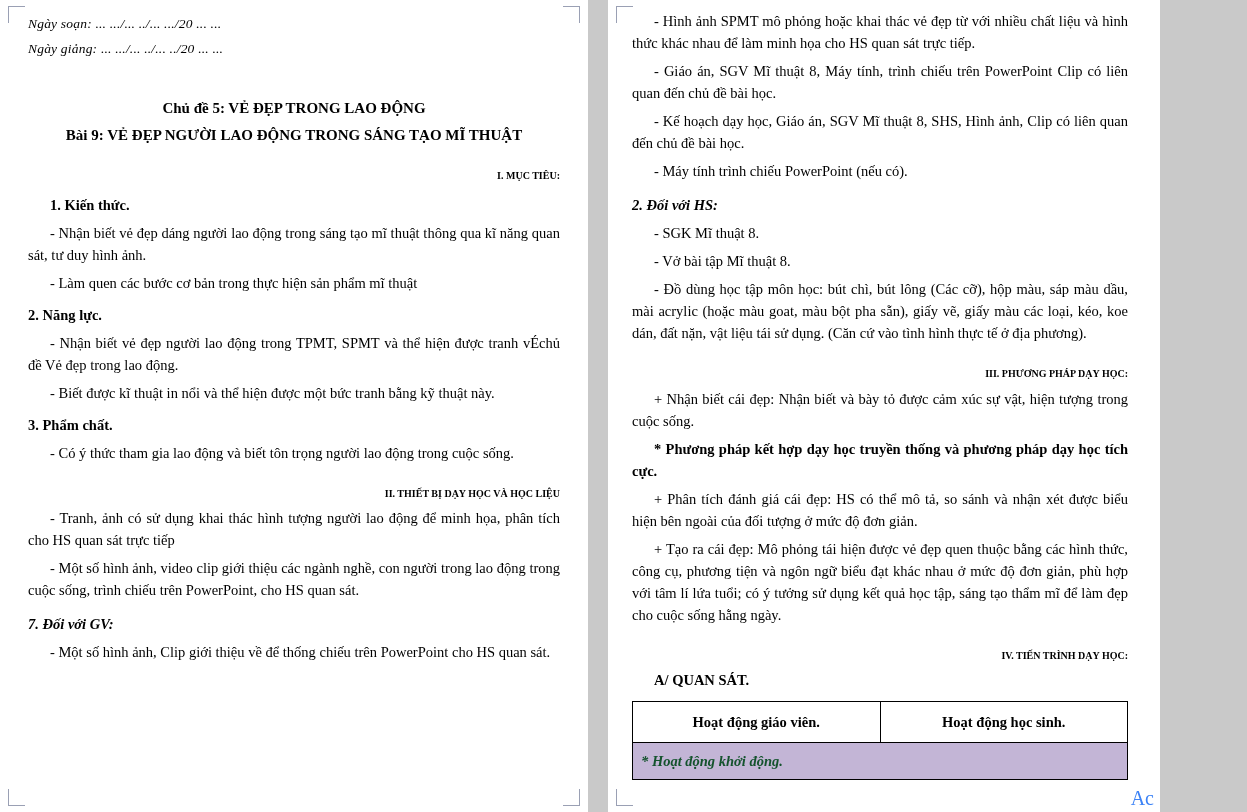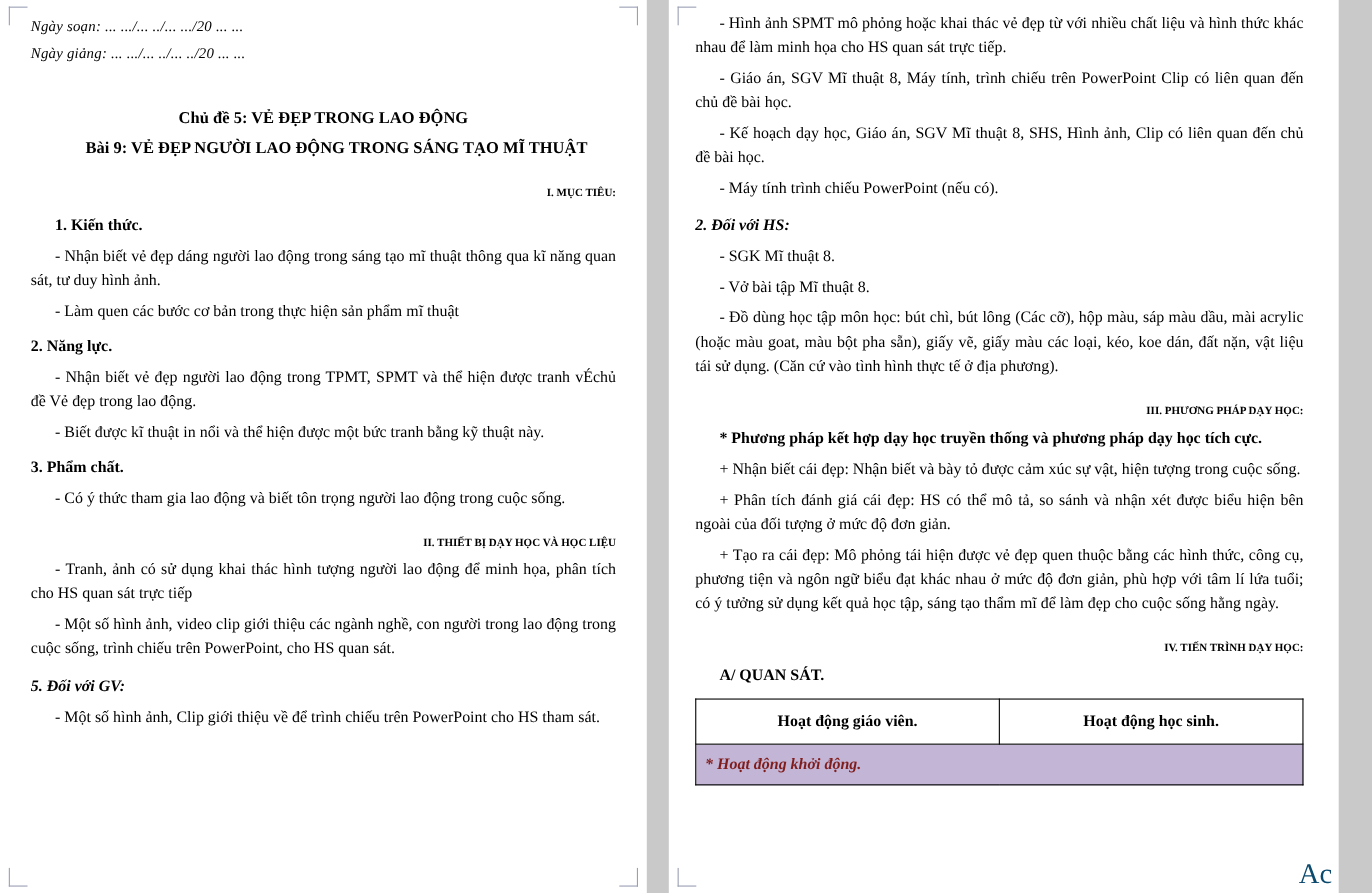--- a/index.html
+++ b/index.html
@@ -25,21 +25,21 @@
     background: #ffffff;
     height: 812px;
     overflow: hidden;
   }
   .page-left {
     left: 0;
     width: 588px;
   }
   .page-right {
     left: 608px;
-    width: 609px;
+    width: 552px;
   }
   .gutter {
     position: absolute;
     top: 0;
     left: 588px;
     width: 20px;
     height: 812px;
     background: #c9c9c9;
   }
   
@@ -84,21 +84,20 @@
     font-weight: bold;
     font-size: 15px;
     margin: 0 0 4px 0;
   }
   .title-sub {
     font-weight: bold;
     font-size: 15px;
     margin: 0 0 2px 0;
     line-height: 1.5;
     padding: 0 26px;
-    text-align: right;
   }
   .title-note {
     font-size: 14px;
     margin: 14px 0 0 0;
   }
 
   h2.section {
     font-weight: bold;
     font-size: 10px;
     margin: 22px 0 6px 0;
@@ -141,29 +140,29 @@
   }
   .tbl td.head {
     text-align: center;
     font-weight: bold;
     height: 24px;
   }
   .tbl td.hl {
     background: #c3b5d6;
     font-weight: bold;
     font-style: italic;
-    color: #7f1d1d;
+    color: #14532d;
     padding: 7px 8px;
   }
   .watermark {
     position: absolute;
     right: 6px;
     bottom: 2px;
-    font-size: 26px;
-    color: #0c4a6e;
+    font-size: 20px;
+    color: #3b82f6;
     font-family: "Liberation Serif", serif;
   }
 </style>
 </head>
 <body>
 
 <div class="workspace">
 
   <div class="gutter"></div>
 
@@ -188,22 +187,22 @@
       <p class="para">- Làm quen các bước cơ bản trong thực hiện sản phẩm mĩ thuật</p>
       <p class="sub-head-flat">2. Năng lực.</p>
       <p class="para">- Nhận biết vẻ đẹp người lao động trong TPMT, SPMT và thể hiện được tranh vÉchủ đề Vẻ đẹp trong lao động.</p>
       <p class="para">- Biết được kĩ thuật in nổi và thể hiện được một bức tranh bằng kỹ thuật này.</p>
       <p class="sub-head-flat">3. Phẩm chất.</p>
       <p class="para">- Có ý thức tham gia lao động và biết tôn trọng người lao động trong cuộc sống.</p>
 
       <h2 class="section">II. THIẾT BỊ DẠY HỌC VÀ HỌC LIỆU</h2>
       <p class="para">- Tranh, ảnh có sử dụng khai thác hình tượng người lao động để minh họa, phân tích cho HS quan sát trực tiếp</p>
       <p class="para">- Một số hình ảnh, video clip giới thiệu các ngành nghề, con người trong lao động trong cuộc sống, trình chiếu trên PowerPoint, cho HS quan sát.</p>
-      <p class="sub-head-italic">5. Đối với GV:</p>
-      <p class="para">- Một số hình ảnh, Clip giới thiệu về để trình chiếu trên PowerPoint cho HS tham  sát.</p>
+      <p class="sub-head-italic">7. Đối với GV:</p>
+      <p class="para">- Một số hình ảnh, Clip giới thiệu về để thống chiếu trên PowerPoint cho HS quan  sát.</p>
     </div>
   </div>
 
   <div class="page page-right">
     <div class="crop tl" style="left:8px; top:6px;"></div>
     <div class="crop bl" style="left:8px; bottom:6px;"></div>
 
     <div class="content right-content">
       <p class="para">- Hình ảnh SPMT mô phỏng hoặc khai thác vẻ đẹp từ với nhiều chất liệu và hình thức khác nhau để làm minh họa cho HS quan sát trực tiếp.</p>
 
@@ -215,23 +214,23 @@
 
       <p class="sub-head-italic">2. Đối với HS:</p>
 
       <p class="para"><span>- SGK </span><span class="it">Mĩ thuật 8.</span></p>
 
       <p class="para"><span>- Vở bài tập </span><span class="it">Mĩ thuật 8.</span></p>
 
       <p class="para">- Đồ dùng học tập môn học: bút chì, bút lông (Các cỡ), hộp màu, sáp màu dầu, mài acrylic (hoặc màu goat, màu bột pha sẵn), giấy vẽ, giấy màu các loại, kéo, koe dán, đất nặn, vật liệu tái sử dụng. (Căn cứ vào tình hình thực tế ở địa phương).</p>
 
       <h2 class="section">III. PHƯƠNG PHÁP DẠY HỌC:</h2>
+      <p class="para"><span class="it">+ Nhận biết cái đẹp:</span><span> Nhận biết và bày tỏ được cảm xúc sự vật, hiện tượng trong cuộc sống.</span></p>
+
       <p class="para b">* Phương pháp kết hợp dạy học truyền thống và phương pháp dạy học tích cực.</p>
-
-      <p class="para"><span class="it">+ Nhận biết cái đẹp:</span><span> Nhận biết và bày tỏ được cảm xúc sự vật, hiện tượng trong cuộc sống.</span></p>
 
       <p class="para"><span class="it">+ Phân tích đánh giá cái đẹp:</span><span> HS có thể mô tả, so sánh và nhận xét được biểu hiện bên ngoài của đối tượng ở mức độ đơn giản.</span></p>
 
       <p class="para"><span class="it">+ Tạo ra cái đẹp:</span><span> Mô phỏng tái hiện được vẻ đẹp quen thuộc bằng các hình thức, công cụ, phương tiện và ngôn ngữ biểu đạt khác nhau ở mức độ đơn giản, phù hợp với tâm lí lứa tuổi; có ý tưởng sử dụng kết quả học tập, sáng tạo thẩm mĩ để làm đẹp cho cuộc sống hằng ngày.</span></p>
 
       <h2 class="section">IV. TIẾN TRÌNH DẠY HỌC:</h2>
       <p class="para b">A/ QUAN SÁT.</p>
 
       <table class="tbl">
         <tbody>

